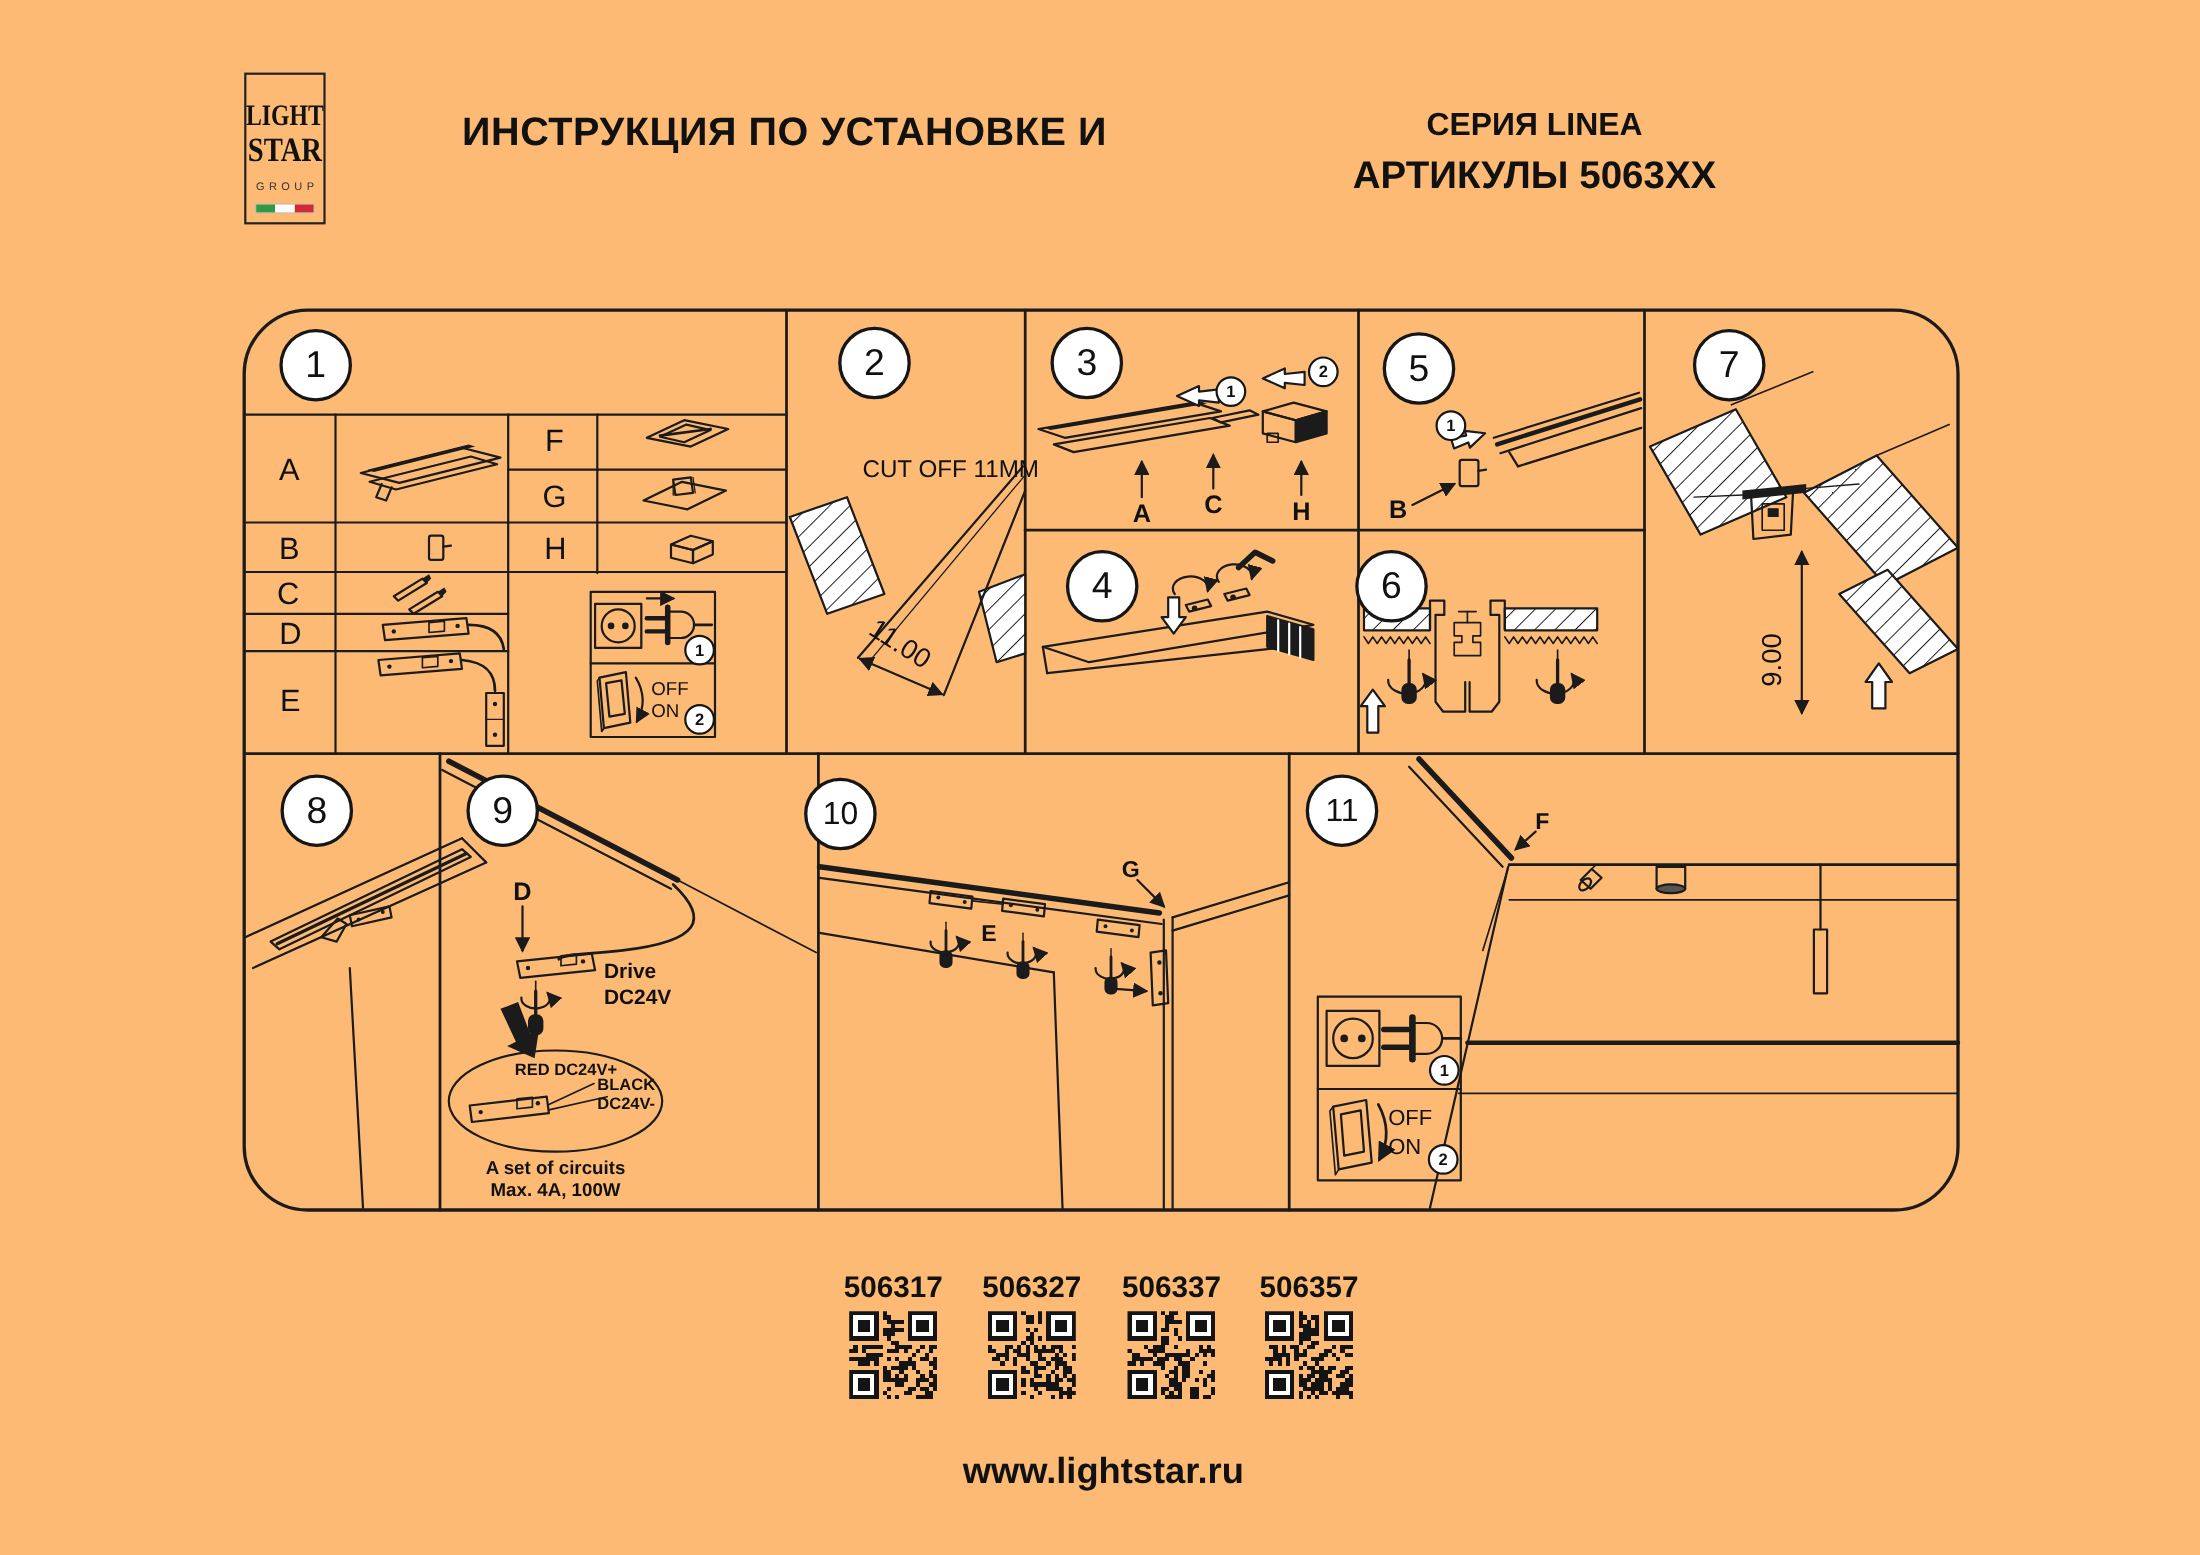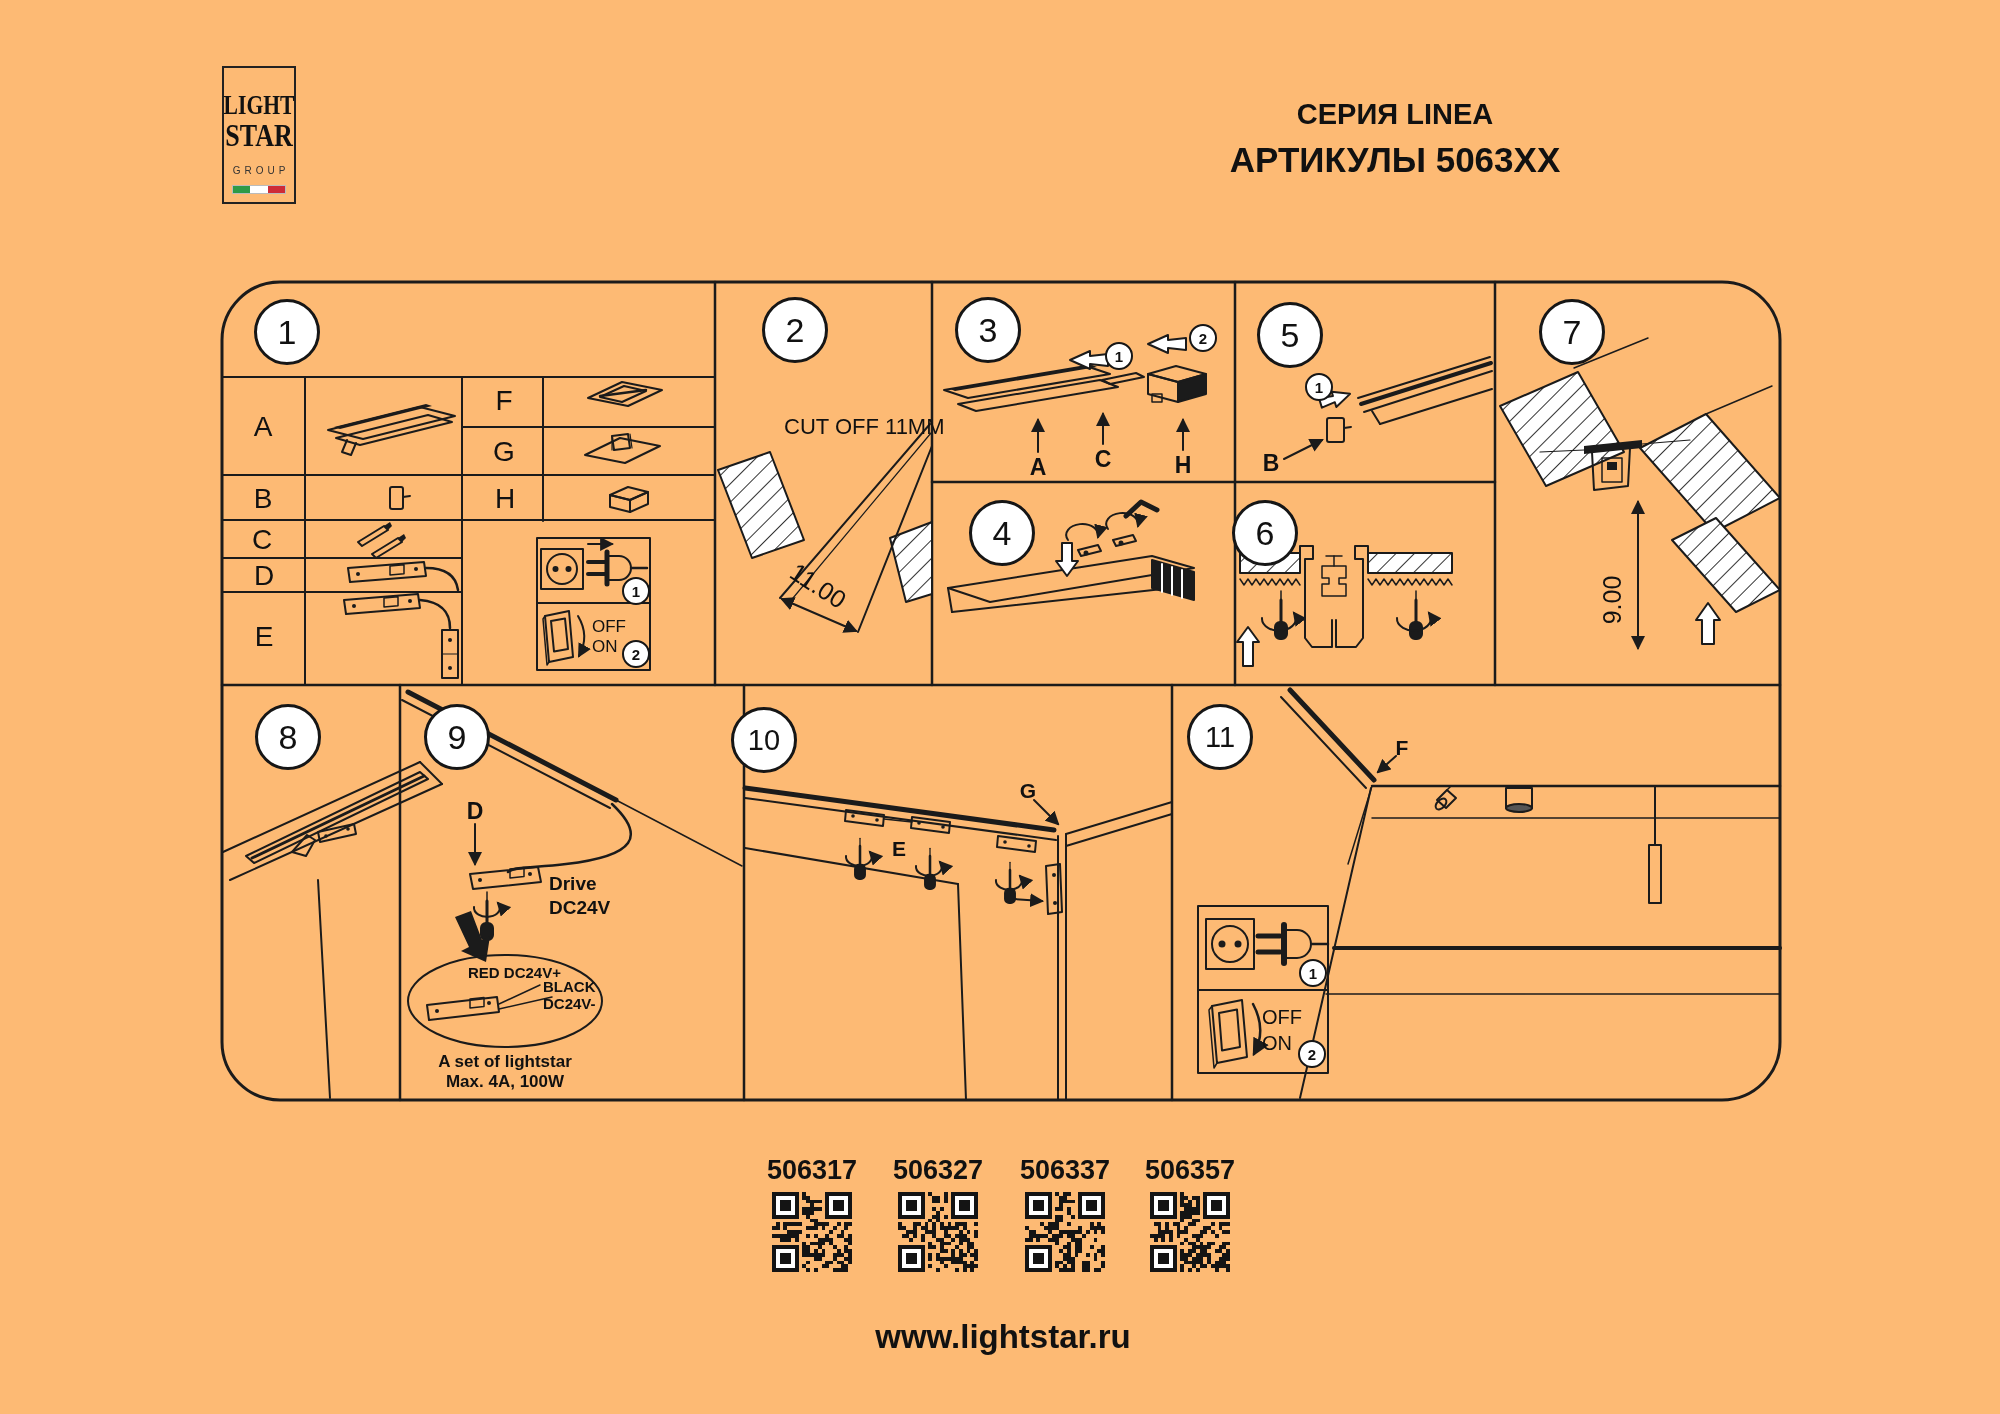--- a/index.html
+++ b/index.html
@@ -344,20 +344,21 @@
     <div class="l2">STAR</div>
     <div class="l3">GROUP</div>
     <div class="flag">
       <div style="background:#2e9a47"></div>
       <div style="background:#ffffff"></div>
       <div style="background:#ce2b37"></div>
     </div>
   </div>
 
   <div class="t title" style="left:420px;top:96px;">
+    <div>ИНСТРУКЦИЯ ПО УСТАНОВКЕ И</div>
   </div>
 
   <div class="series-wrap">
     <div class="series">СЕРИЯ LINEA</div>
     <div class="articles">АРТИКУЛЫ 5063XX</div>
   </div>
 
   <div class="circle big" style="left:287px;top:332px;">
       <span>1</span>
     </div>
@@ -442,21 +443,21 @@
   <div class="t p9t" style="left:549px;top:872px;">
     <div>Drive</div>
     <div>DC24V</div>
   </div>
   <div class="t p9s" style="left:468px;top:964px;">RED DC24V+</div>
   <div class="t p9s" style="left:543px;top:978px;text-align:right;">
     <div>BLACK</div>
     <div>DC24V-</div>
   </div>
   <div class="t p9c" style="left:505px;top:1052px;">
-    <div>A set of lightstar</div>
+    <div>A set of circuits</div>
     <div>Max. 4A, 100W</div>
   </div>
 
   <div class="t anno" style="left:899px;top:849px;font-size:21px;">E</div>
   <div class="t anno" style="left:1028px;top:791px;font-size:21px;">G</div>
   <div class="t anno" style="left:1402px;top:748px;font-size:21px;">F</div>
 
   <div class="t qr-label" style="left:812px;top:1155px;">506317</div>
   <div class="t qr-label" style="left:938px;top:1155px;">506327</div>
   <div class="t qr-label" style="left:1065px;top:1155px;">506337</div>

